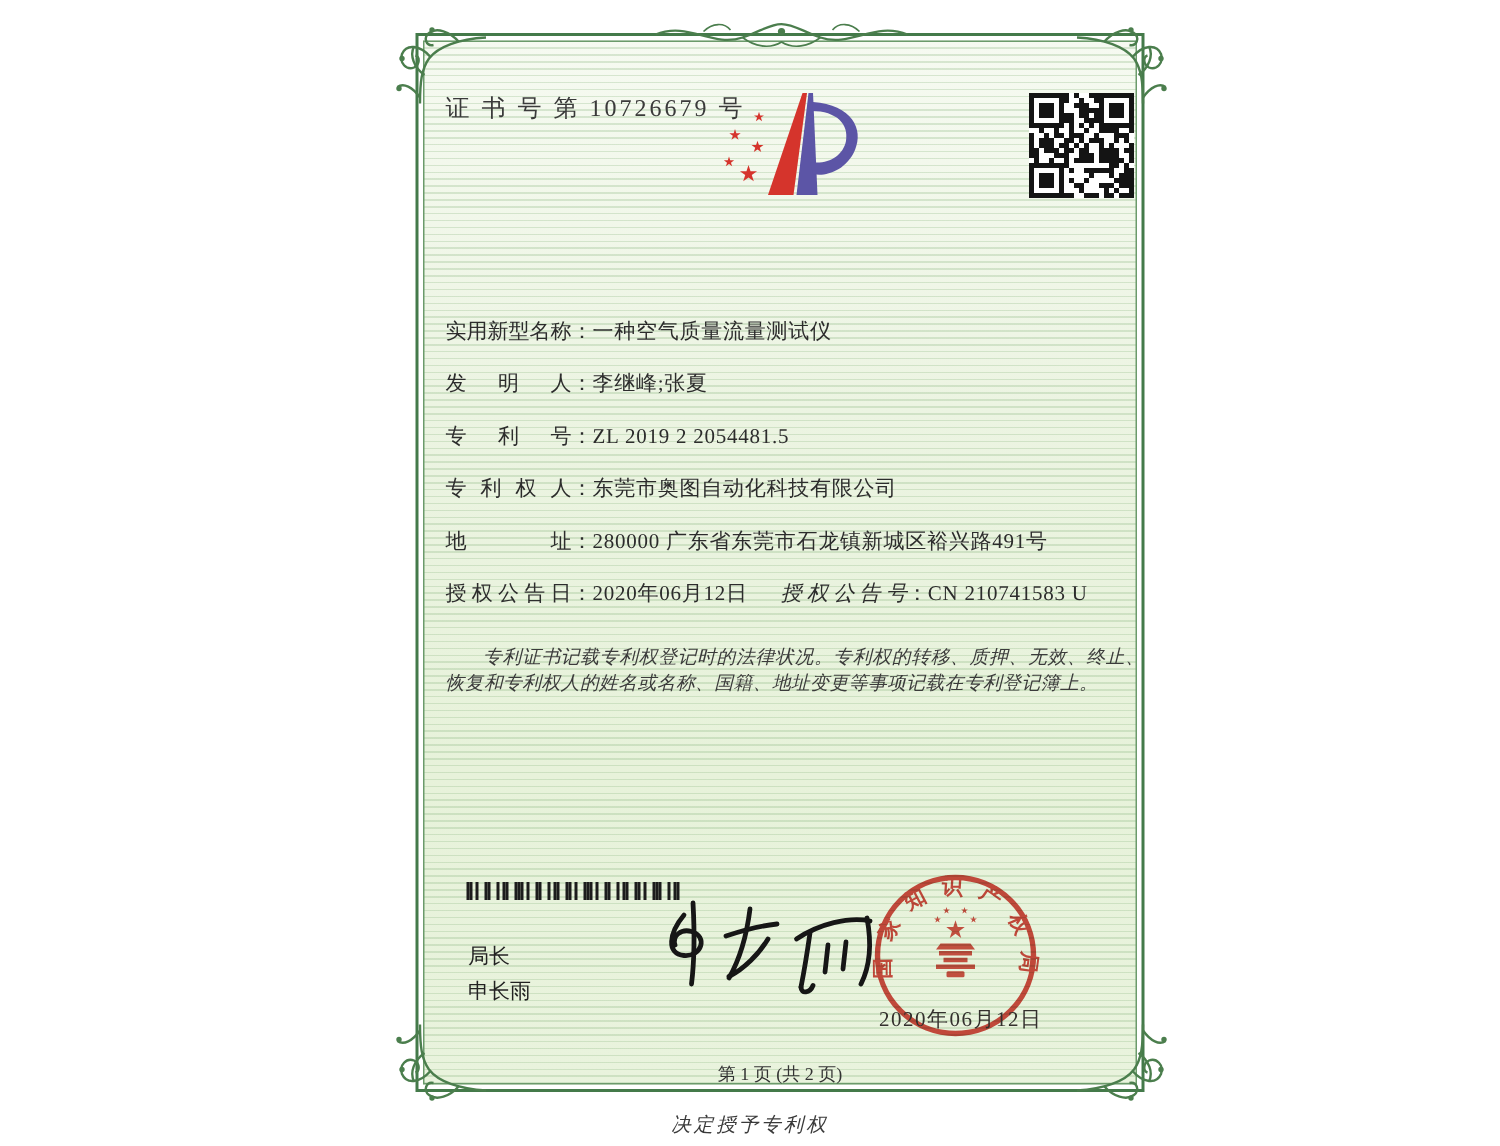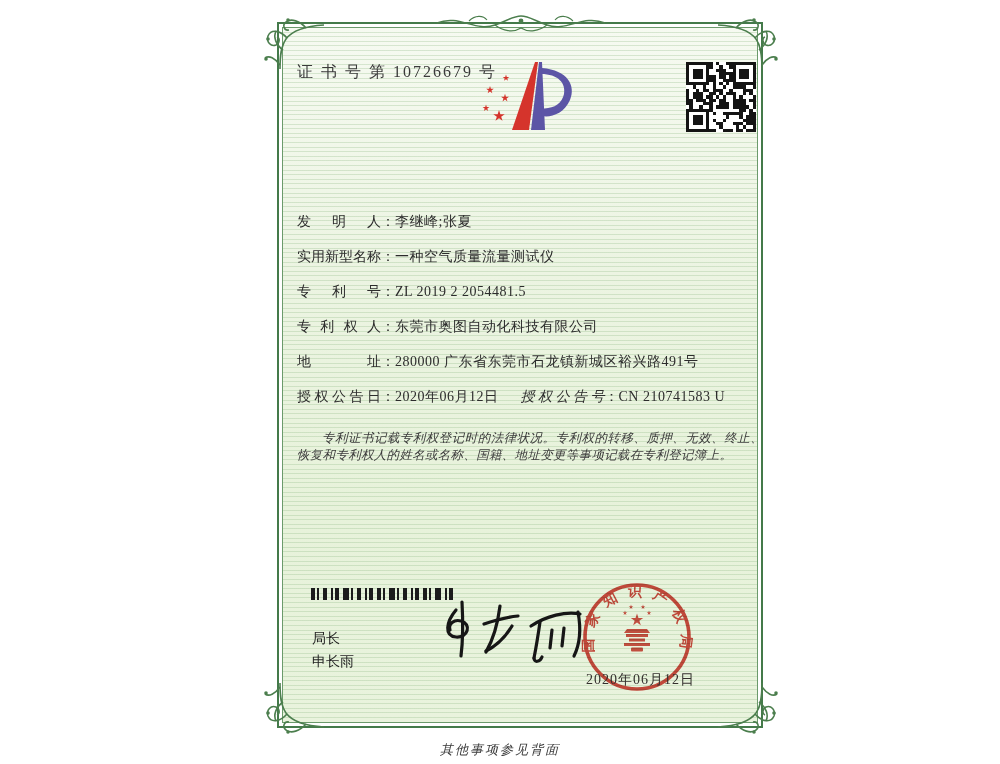--- a/index.html
+++ b/index.html
@@ -354,22 +354,22 @@
       <rect x="13" y="20" width="1" height="1"></rect>
       <rect x="15" y="20" width="1" height="1"></rect>
       <rect x="16" y="20" width="1" height="1"></rect>
       <rect x="18" y="20" width="1" height="1"></rect>
       <rect x="19" y="20" width="1" height="1"></rect>
       <rect x="20" y="20" width="1" height="1"></rect>
     </svg>
 
 
   <div class="fields">
+      <div class="frow"><span class="flabel">实用新型名称</span><span class="fcolon">：</span><span class="fvalue">一种空气质量流量测试仪</span></div>
       <div class="frow"><span class="flabel">发明人</span><span class="fcolon">：</span><span class="fvalue">李继峰;张夏</span></div>
-      <div class="frow"><span class="flabel">实用新型名称</span><span class="fcolon">：</span><span class="fvalue">一种空气质量流量测试仪</span></div>
       <div class="frow"><span class="flabel">专利号</span><span class="fcolon">：</span><span class="fvalue">ZL 2019 2 2054481.5</span></div>
       <div class="frow"><span class="flabel">专利权人</span><span class="fcolon">：</span><span class="fvalue">东莞市奥图自动化科技有限公司</span></div>
       <div class="frow"><span class="flabel">地址</span><span class="fcolon">：</span><span class="fvalue">280000 广东省东莞市石龙镇新城区裕兴路491号</span></div>
       <div class="frow"><span class="flabel">授权公告日</span><span class="fcolon">：</span><span class="fvalue">2020年06月12日</span><span class="flabel f2" style="width: 84px;">授权公告号</span><span class="fcolon">：</span><span class="fvalue">CN 210741583 U</span></div>
     </div>
 
   <div class="paras">
       <p>专利证书记载专利权登记时的法律状况。专利权的转移、质押、无效、终止、恢复和专利权人的姓名或名称、国籍、地址变更等事项记载在专利登记簿上。</p>
     </div>
 
@@ -481,15 +481,16 @@
       <path d="M44,53 L70,53 L67,49 L47,49 Z"></path>
       <rect x="46" y="54" width="22" height="3"></rect>
       <rect x="49" y="58.5" width="16" height="3"></rect>
       <rect x="44" y="63" width="26" height="3"></rect>
       <rect x="51" y="67.5" width="12" height="4" rx="1"></rect>
     </g>
   </svg>
 
   <div class="seal-date">2020年06月12日</div>
 
-  <div class="back-note">其他事项参见背面</div>
+  <div class="page-footer">第 1 页 (共 2 页)</div>
+  <div class="back-note">决定授予专利权</div>
 
 </div>
 
 </body></html>

